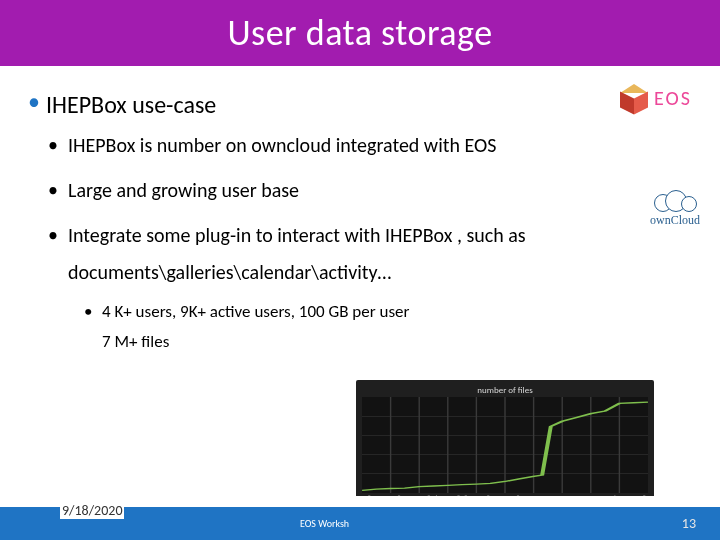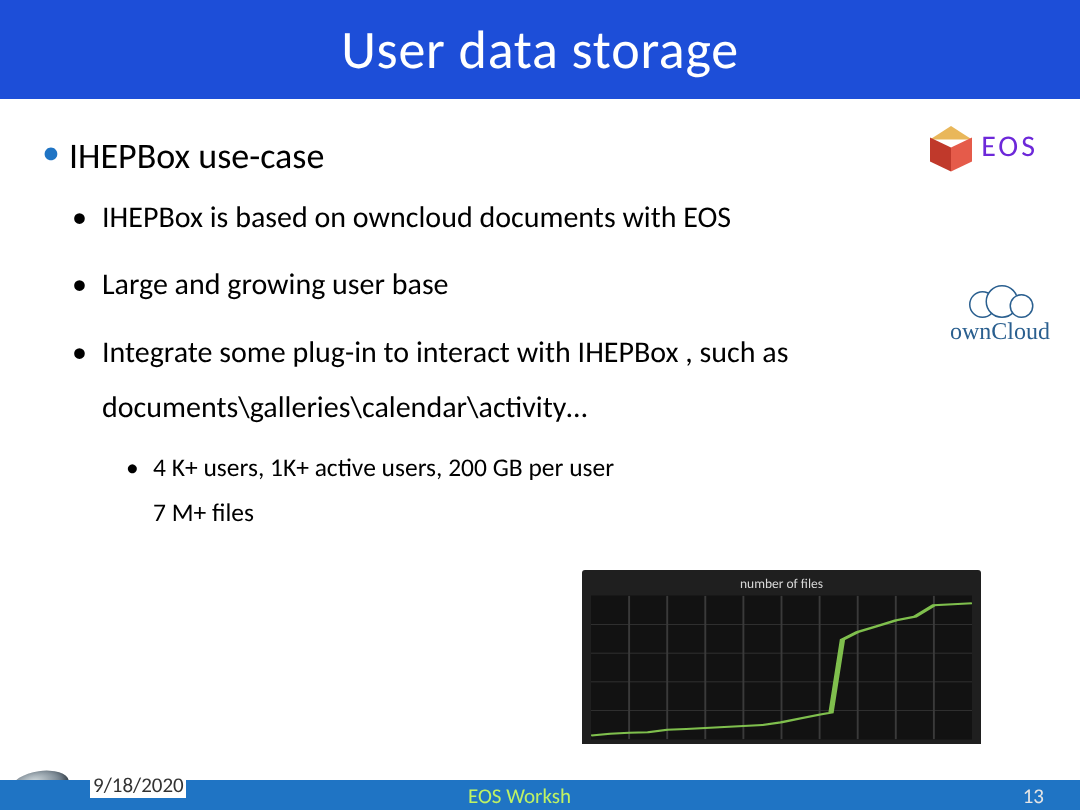--- a/index.html
+++ b/index.html
@@ -4,21 +4,21 @@
 <style>
   * { margin: 0; padding: 0; box-sizing: border-box; }
   body {
     width: 720px; height: 540px;
     background: #ffffff;
     font-family: "Segoe UI", "Calibri", Arial, sans-serif;
     position: relative; overflow: hidden;
     color: #000;
   }
   .title-bar {
-    background: #1d4ed8;
+    background: #a21caf;
     height: 66px;
     display: flex; align-items: center; justify-content: center;
   }
   .title-bar h1 {
     color: #fff; font-weight: 400; font-size: 36px;
     letter-spacing: 0.5px;
   }
   .content {
     padding: 18px 24px 0 28px;
   }
@@ -71,44 +71,44 @@
   }
   .logo-eos .cube .l {
     width: 14px; height: 16px; background: #c0392b;
     transform: skewY(26deg); top: 11px; left: 0;
   }
   .logo-eos .cube .r {
     width: 14px; height: 16px; background: #e55b4a;
     transform: skewY(-26deg); top: 11px; left: 14px;
   }
   .logo-eos span {
-    font-size: 20px; color: #6d28d9; letter-spacing: 2px;
+    font-size: 20px; color: #ec4899; letter-spacing: 2px;
     font-weight: 400;
   }
   .logo-own {
     position: absolute; right: 20px; top: 190px;
     display: flex; flex-direction: column; align-items: center;
   }
   .logo-own .cloud {
     width: 48px; height: 22px; position: relative;
   }
   .logo-own .cloud .c1, .logo-own .cloud .c2, .logo-own .cloud .c3 {
     position: absolute; border: 1px solid #2a5f8f; border-radius: 50%;
     background: #fff;
   }
   .logo-own .cloud .c1 { width: 18px; height: 18px; left: 3px; top: 4px; }
   .logo-own .cloud .c2 { width: 22px; height: 22px; left: 14px; top: 0; }
   .logo-own .cloud .c3 { width: 16px; height: 16px; left: 30px; top: 6px; }
   .logo-own .txt {
-    font-size: 16px; color: #2a5f8f; margin-top: 1px;
+    font-size: 12px; color: #2a5f8f; margin-top: 1px;
     font-family: Georgia, serif;
   }
   .chart {
     position: absolute; right: 66px; top: 380px;
-    width: 266px; height: 126px;
+    width: 298px; height: 126px;
     background: #1f1f1f; border-radius: 2px;
     padding: 4px 6px 2px 6px;
   }
   .chart .ct {
     color: #d8d8d8; font-size: 9px; text-align: center;
     margin-bottom: 2px;
   }
   .chart .plot {
     background: #121212; width: 100%; height: 96px;
     position: relative; overflow: hidden;
@@ -116,30 +116,30 @@
   .chart .plot .grid line { stroke: #3a3a3a; stroke-width: 0.5; }
   .chart .plot svg { width: 100%; height: 100%; }
   .chart .plot path.line { stroke: #7fbf4d; stroke-width: 1.4; fill: none; }
   .chart .xt {
     display: flex; justify-content: space-between;
     color: #888; font-size: 7px; margin-top: 1px;
     padding: 0 2px;
   }
   .footer {
     position: absolute; left: 0; right: 0; bottom: 0;
-    height: 20px; background: #1f74c4;
-    display: flex; align-items: center; padding-left: 12px;
+    height: 33px; background: #1f74c4;
+    display: flex; align-items: center;
   }
   .footer .date {
     position: absolute; left: 60px; top: -5px;
     color: #333; font-size: 14px;
     background: #fff; padding: 0 2px;
   }
   .footer .mid {
-    color: #bef264; font-size: 14px; margin-left: 300px; text-align: right;
+    color: #ffffff; font-size: 10px; margin-left: 300px; text-align: right;
   }
   .footer .pn {
     color: #e5e5e5; font-size: 14px; position: absolute; right: 24px;
   }
   .footer-icon {
     position: absolute; left: 6px; bottom: 2px;
     width: 42px; height: 30px;
   }
   .footer-icon .e {
     width: 38px; height: 18px; border-radius: 50%;
@@ -155,25 +155,25 @@
 </style>
 </head>
 <body>
 
 <div class="title-bar">
   <h1>User data storage</h1>
 </div>
 
 <div class="content">
   <div class="b1">IHEPBox use-case</div>
-  <div class="b2">IHEPBox is based on owncloud documents with EOS</div>
+  <div class="b2">IHEPBox is number on owncloud integrated with EOS</div>
 
   <div class="b2">Large and growing user base</div>
   <div class="b2">Integrate some plug-in to interact with IHEPBox , such as documents\galleries\calendar\activity…</div>
-  <div class="b3">4 K+ users, 1K+ active users, 200 GB per user</div>
+  <div class="b3">4 K+ users, 9K+ active users, 100 GB per user</div>
   <div class="b3 nobul">7 M+ files</div>
 </div>
 
 <div class="logo-eos">
   <div class="cube">
     <div class="t"></div>
       <div class="l"></div>
       <div class="r"></div>
   </div>
   <span>EOS</span>

